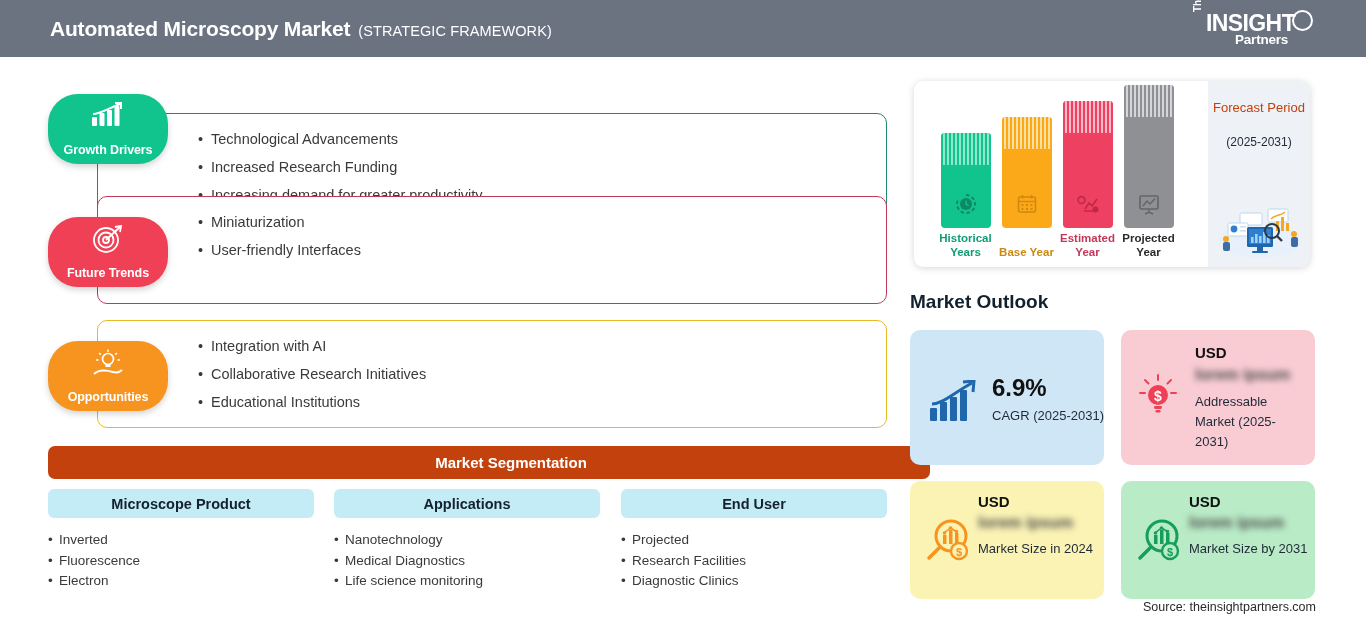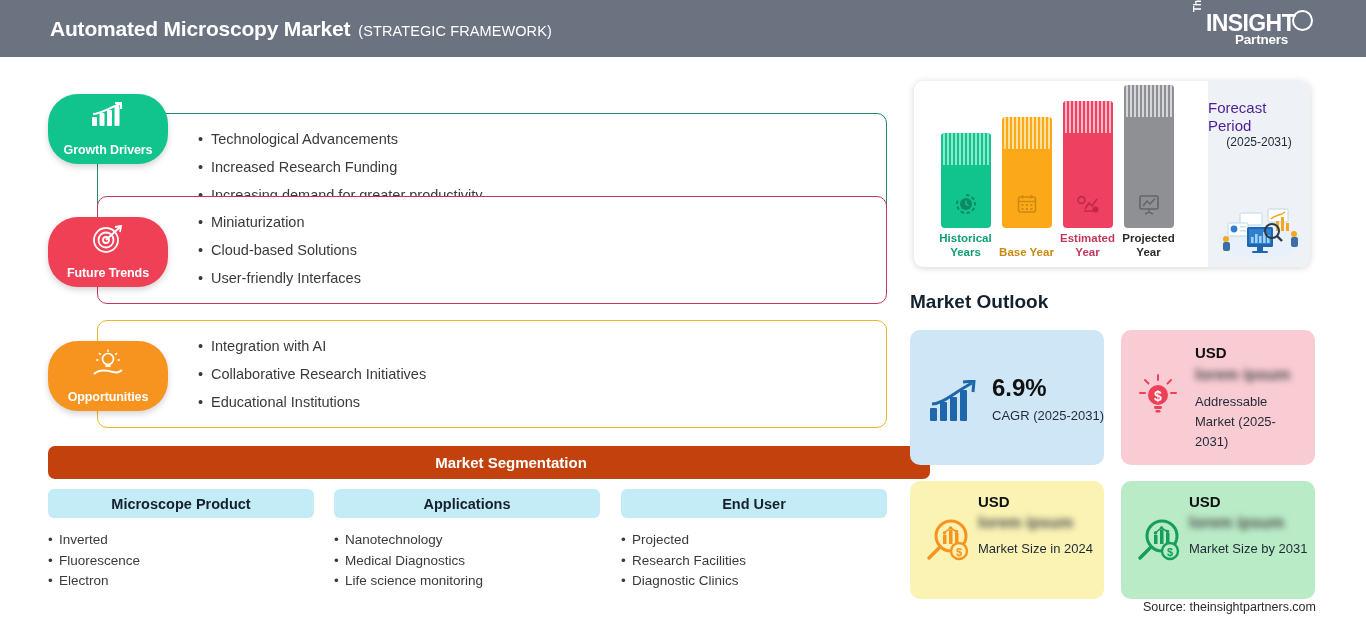--- a/index.html
+++ b/index.html
@@ -90,22 +90,22 @@
   .bar-icon{position:absolute;left:50%;bottom:9px;transform:translateX(-50%);opacity:.55;}
   .bar-caption{
     position:absolute;left:-6px;bottom:0;width:67px;text-align:center;
     font-size:11.5px;font-weight:bold;line-height:13.5px;
   }
   .fc-side{
     position:absolute;right:0;top:0;width:102px;height:186px;
     background:#eef1f5;border-radius:0 9px 9px 0;
   }
   .fc-title{
-    position:absolute;left:0;top:18px;width:102px;
-    font-size:15px;color:#4c1d95;line-height:18px;font-weight:normal;
+    position:absolute;left:0;top:18px;width:102px;text-align:center;
+    font-size:13px;color:#c2410c;line-height:18px;font-weight:normal;
   }
   .fc-sub{
     position:absolute;left:0;top:54px;width:102px;text-align:center;
     font-size:12px;color:#1f2937;
   }
   .fc-illus{position:absolute;left:6px;bottom:8px;width:92px;height:58px;}
 
   
   .outlook-title{
     position:absolute;left:910px;top:291px;
@@ -165,21 +165,20 @@
   <div class="bullets">
     <div class="bullet">Technological Advancements</div>
     <div class="bullet">Increased Research Funding</div>
     <div class="bullet">Increasing demand for greater productivity</div>
   </div>
 </div>
 
 <div class="panel panel-red">
   <div class="bullets">
     <div class="bullet">Miniaturization</div>
-    <div class="bullet">Cloud-based Solutions</div>
     <div class="bullet">User-friendly Interfaces</div>
   </div>
 </div>
 
 <div class="panel panel-orange">
   <div class="bullets">
     <div class="bullet">Integration with AI</div>
     <div class="bullet">Collaborative Research Initiatives</div>
     <div class="bullet">Educational Institutions</div>
   </div>

